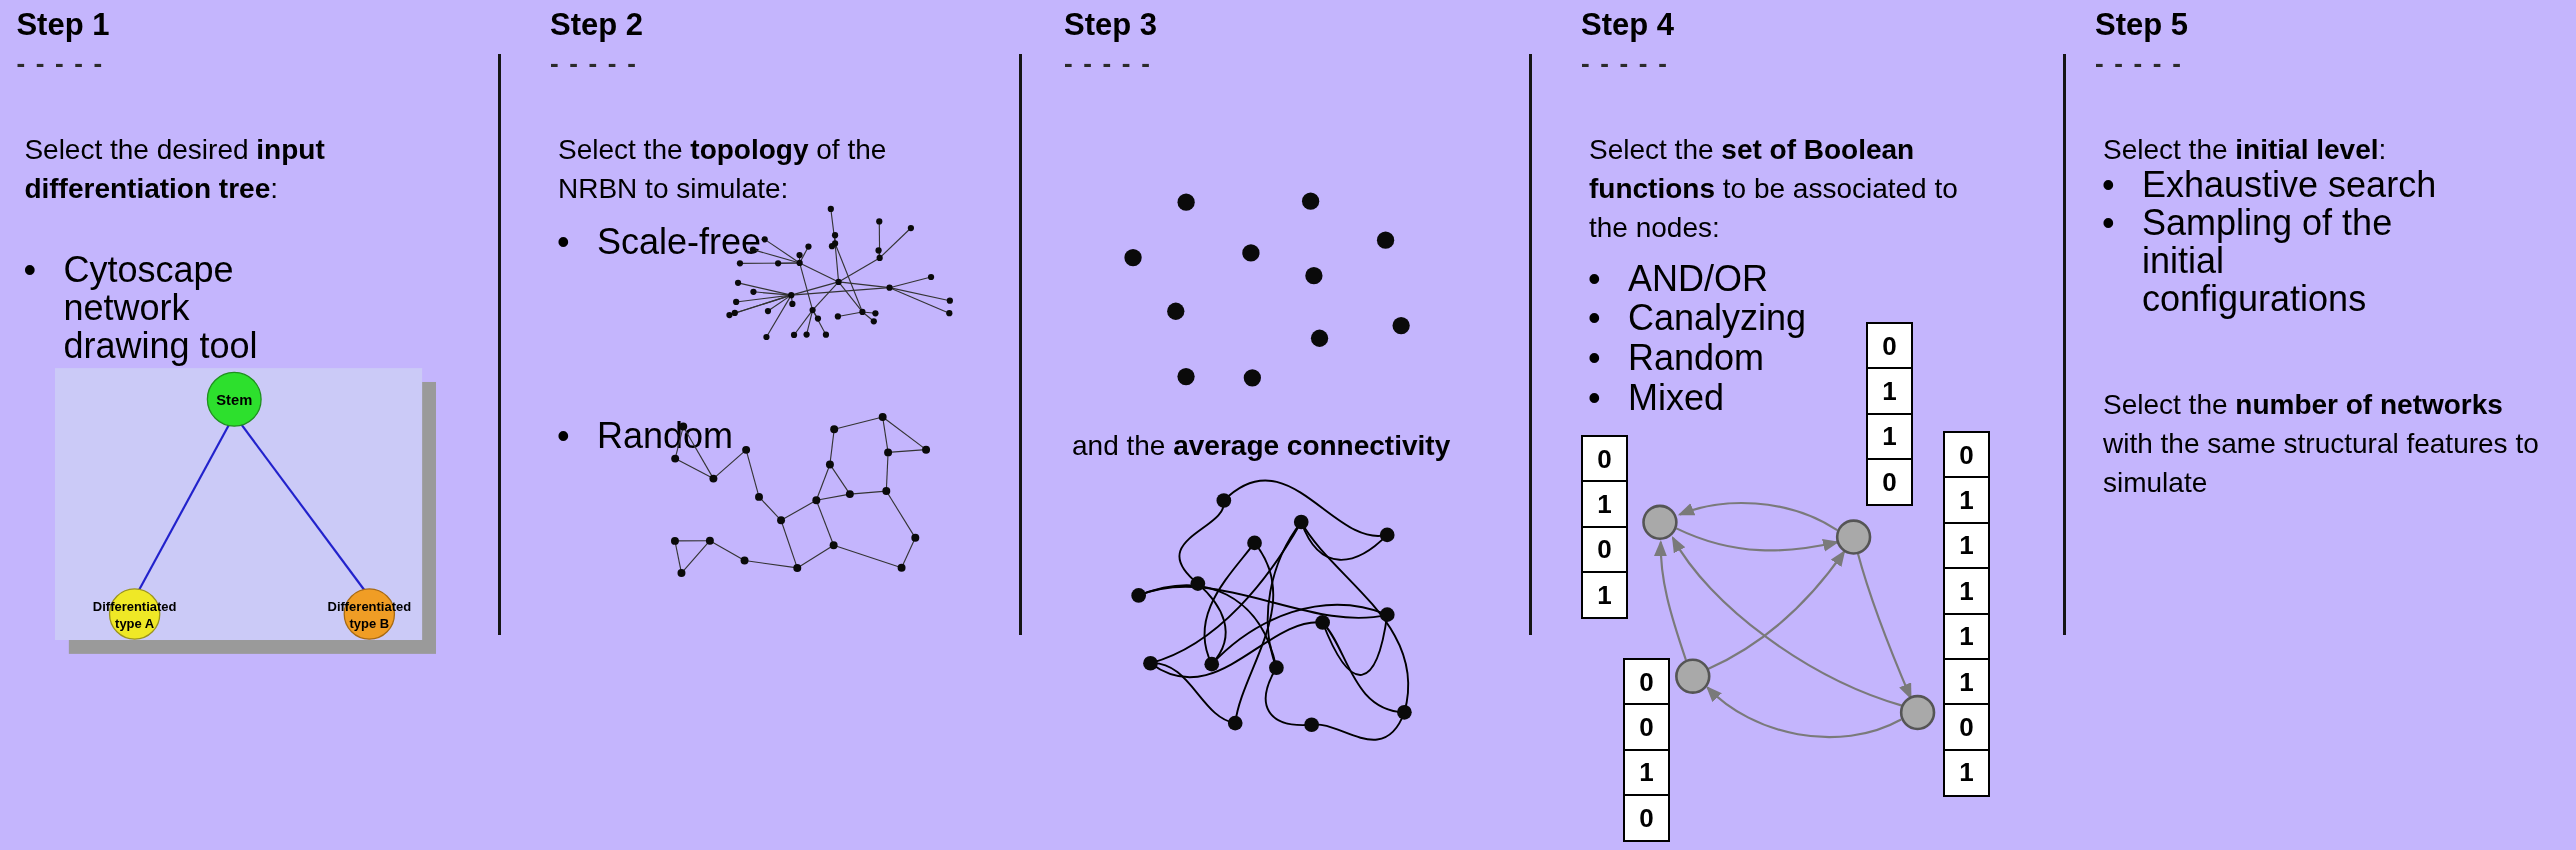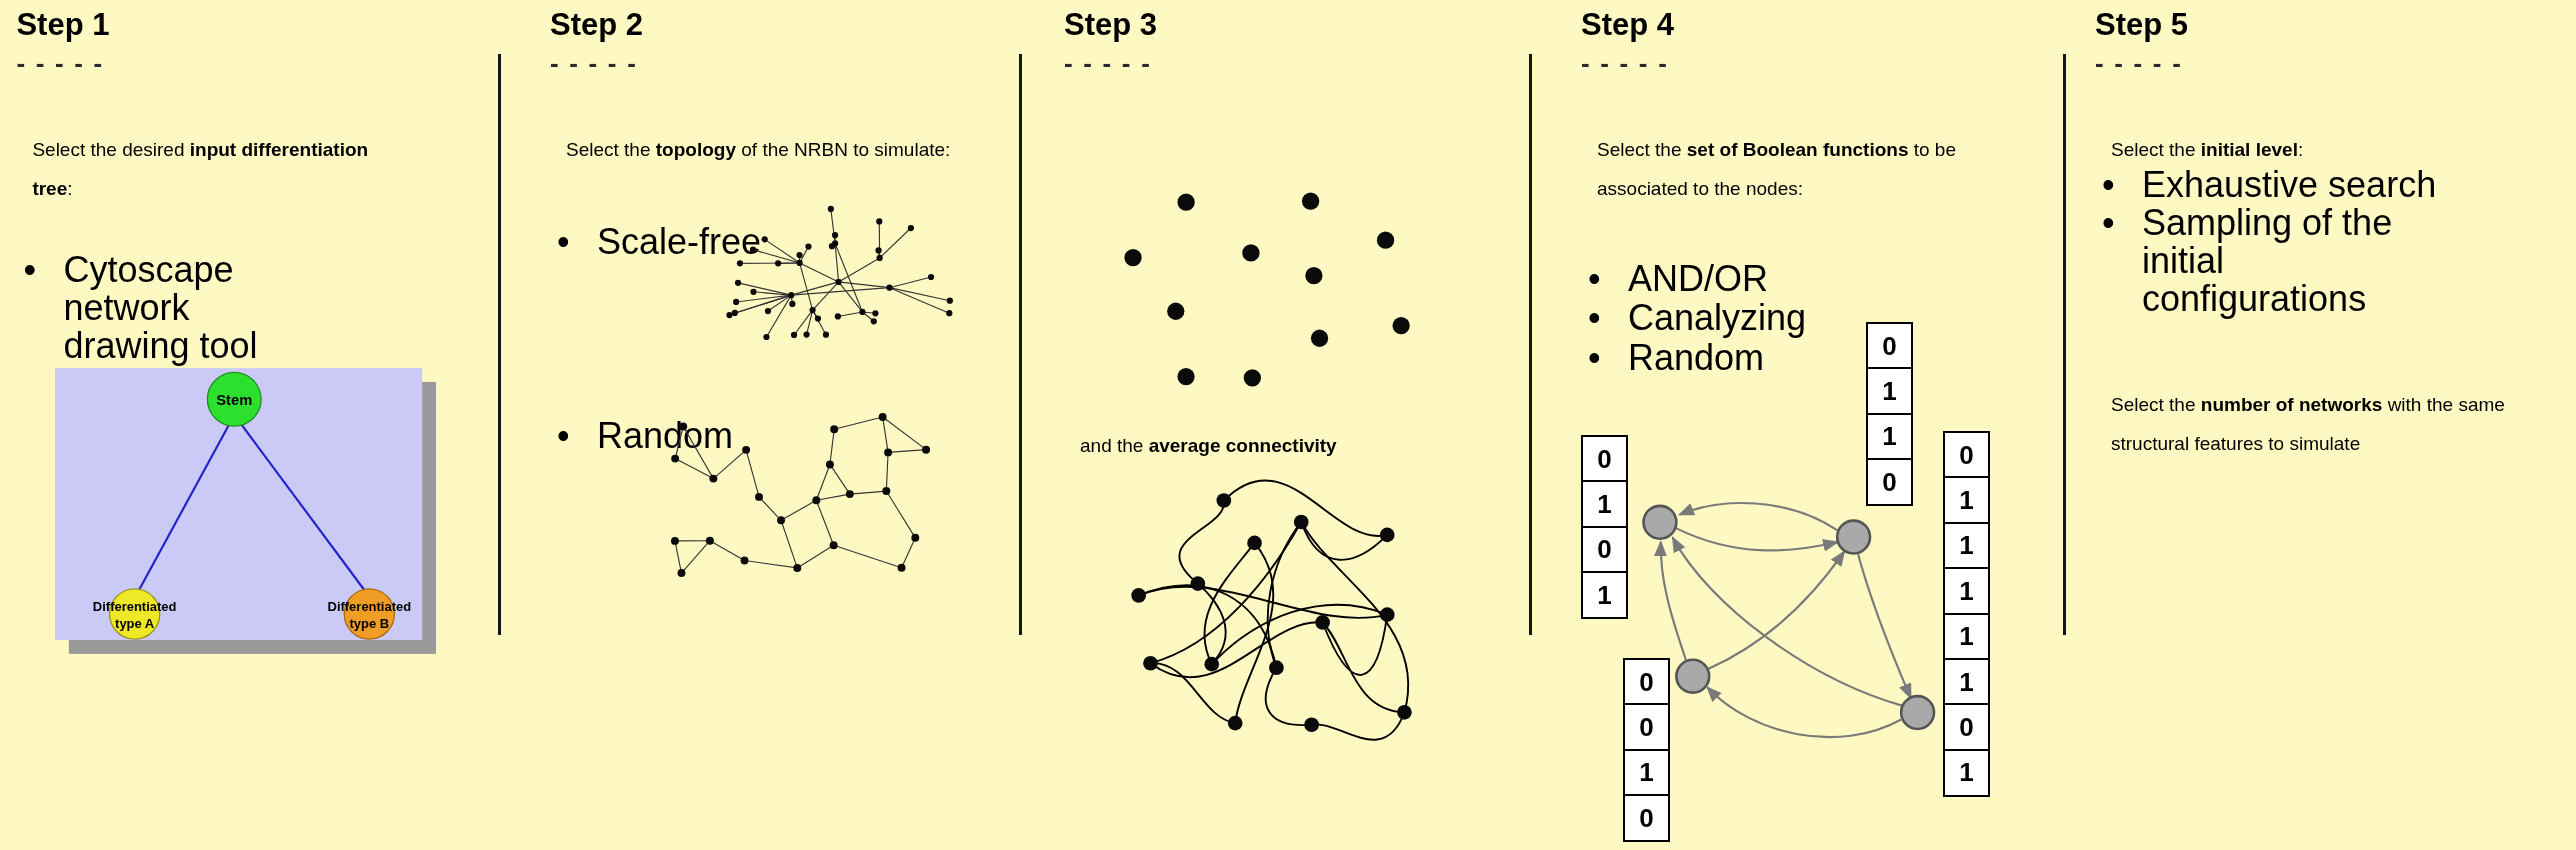--- a/index.html
+++ b/index.html
@@ -1,22 +1,22 @@
 <!DOCTYPE html>
 <html style="font-size:14px"><head>
 <meta charset="utf-8">
 <style>
   *{margin:0;padding:0;box-sizing:border-box}
   html,body{background:#ffffff}
-  .canvas{position:relative;width:2576px;height:851px;background:#fef9c3;overflow:hidden;
+  .canvas{position:relative;width:2576px;height:851px;background:#c4b5fd;overflow:hidden;
           font-family:"Liberation Sans",sans-serif;color:#000}
   .col{position:absolute;top:0;height:100%}
   .title{position:absolute;top:7px;left:0;font-size:31px;font-weight:bold;white-space:nowrap}
   .dashes{position:absolute;top:48px;left:0;font-size:26px;font-weight:bold;color:#2b2b2b;letter-spacing:1.7px;white-space:nowrap}
-  .body{position:absolute;left:16px;font-size:19px;line-height:39px}
+  .body{position:absolute;left:8px;font-size:28px;line-height:39px}
   .bullet{position:absolute;left:0;display:flex;font-size:36px;line-height:38px}
   .bullet::before{content:"\2022";flex:0 0 40px;padding-left:7px}
   .seg-b{font-weight:bold}
   .seg-i{font-style:italic}
   .vline{position:absolute;top:54px;width:2.6px;height:581px;background:#151515}
   .fig{position:absolute;overflow:visible}
   .nlabel{font-family:"Liberation Sans",sans-serif;font-weight:bold;font-size:17px;text-anchor:middle;fill:#000}
   .nlabel.small{font-size:15px}
   .bool-table{position:absolute;display:flex;flex-direction:column;z-index:3}
   .bcell{width:47px;height:48px;border:2.6px solid #000;background:#fff;display:flex;align-items:center;justify-content:center;
@@ -265,20 +265,23 @@
     <p class="body" style="top:130px;width:415px"><span>Select the </span><span class="seg-b">set of Boolean functions</span><span> to be associated to the nodes:</span></p>
     <div class="bullet" style="top:299px;width:312px">
       <span class="btxt"><span>Canalyzing</span></span>
     </div>
     <div class="bullet" style="top:260px;width:312px">
       <span class="btxt"><span>AND/OR</span></span>
     </div>
     <div class="bullet" style="top:339px;width:312px">
       <span class="btxt"><span>Random</span></span>
     </div>
+    <div class="bullet" style="top:379px;width:312px">
+      <span class="btxt"><span>Mixed</span></span>
+    </div>
   </section>
 
   <svg class="fig" id="svg-step4" style="left:1549px;top:320px" width="502" height="530" viewBox="0 0 580 613">
     <defs>
       <marker id="arrh" markerWidth="9" markerHeight="8" refX="6.5" refY="3" orient="auto">
         <path d="M0,0 L7.5,3 L0,6 z" fill="#7a7a7a"></path>
       </marker>
     </defs>
     <path class="arr" d="M 333,243 C 275,205 200,205 151,225"></path>
     <path class="arr" d="M 158,393 C 140,340 128,300 129,257"></path>

